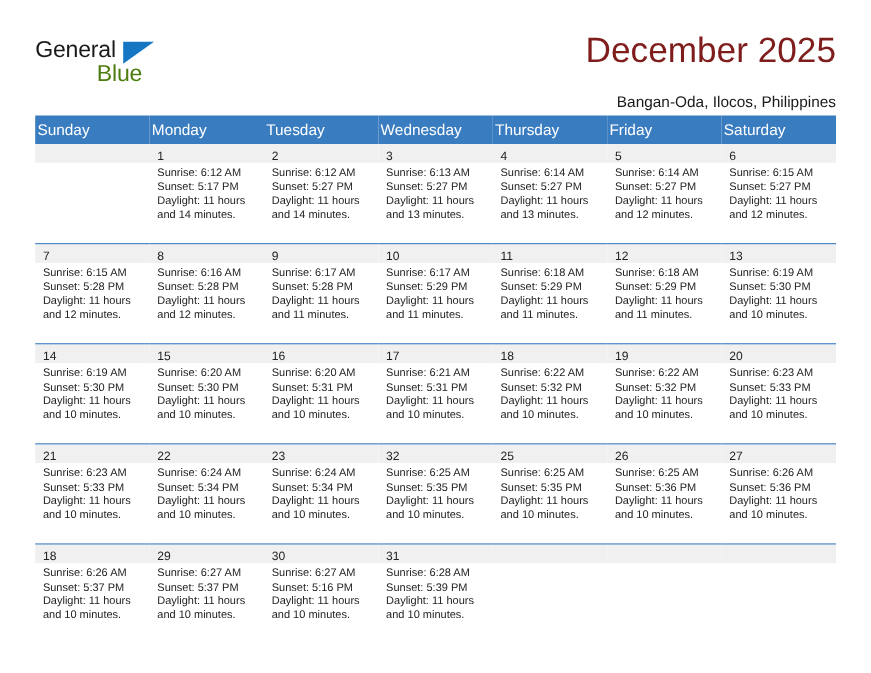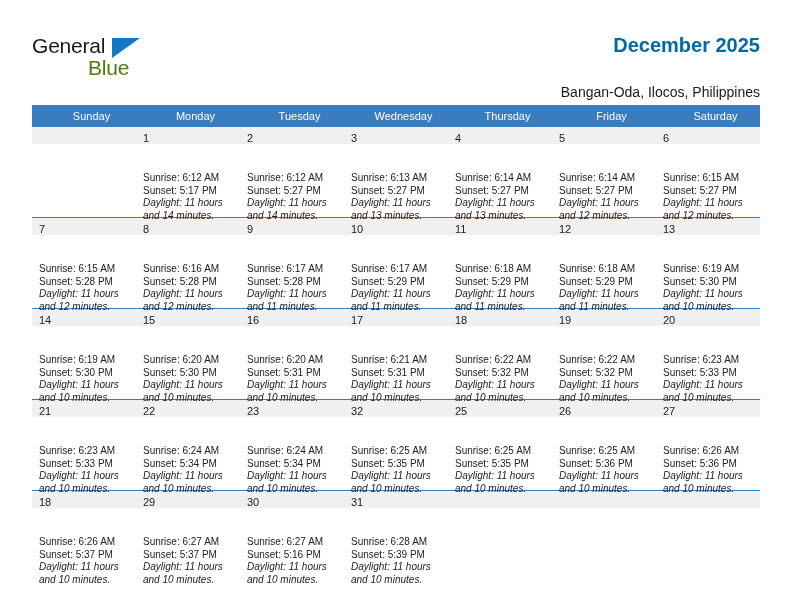--- a/index.html
+++ b/index.html
@@ -63,24 +63,24 @@
     color: #4d7c0f;
     font-family: "Liberation Sans", sans-serif;
   }
   .title-block {
     position: absolute;
     right: 0;
     top: 0;
     text-align: right;
   }
   .title {
-    font-size: 20px;
+    font-size: 32px;
     line-height: 34px;
-    color: #0369a1;
-    font-weight: bold;
+    color: #7f1d1d;
+    font-weight: normal;
     margin: 0;
     font-family: "Liberation Sans", sans-serif;
   }
   .subtitle {
     font-size: 14px;
     line-height: 20px;
     color: #1a1a1a;
     margin: 20px 0 0 0;
     font-family: "Liberation Sans", sans-serif;
   }
@@ -92,23 +92,23 @@
     top: 105px;
     width: 728px;
     border-collapse: collapse;
     table-layout: fixed;
   }
   .cal-head-row {
     background: #3a7cc0;
   }
   .cal-head-cell {
     color: #ffffff;
-    font-size: 11px;
-    text-align: center;
-    padding: 5px 0 5px 15px;
+    font-size: 14px;
+    text-align: left;
+    padding: 5px 0 5px 2px;
     font-weight: normal;
     height: 19px;
     box-sizing: border-box;
     font-family: "Liberation Sans", sans-serif;
   }
   .week-row td {
     vertical-align: top;
     padding: 0;
     border-top: 1px solid #3a7cc0;
     height: 90px;
@@ -135,28 +135,26 @@
   }
   .cell-empty .day-num-band {
     background: #f0f0f0;
   }
   .cell-info {
     padding: 4px 6px 0 7px;
     font-size: 10px;
     line-height: 12.6px;
     color: #222222;
     font-family: "Liberation Sans", sans-serif;
-    margin-top: 24px;
   }
   .cell-info div {
     white-space: nowrap;
   }
   .cell-info .daylight {
     white-space: normal;
-    font-style: italic;
   }
 </style>
 </head>
 <body>
 
 <div class="page">
 
   <div class="header">
 
     <div class="logo">

